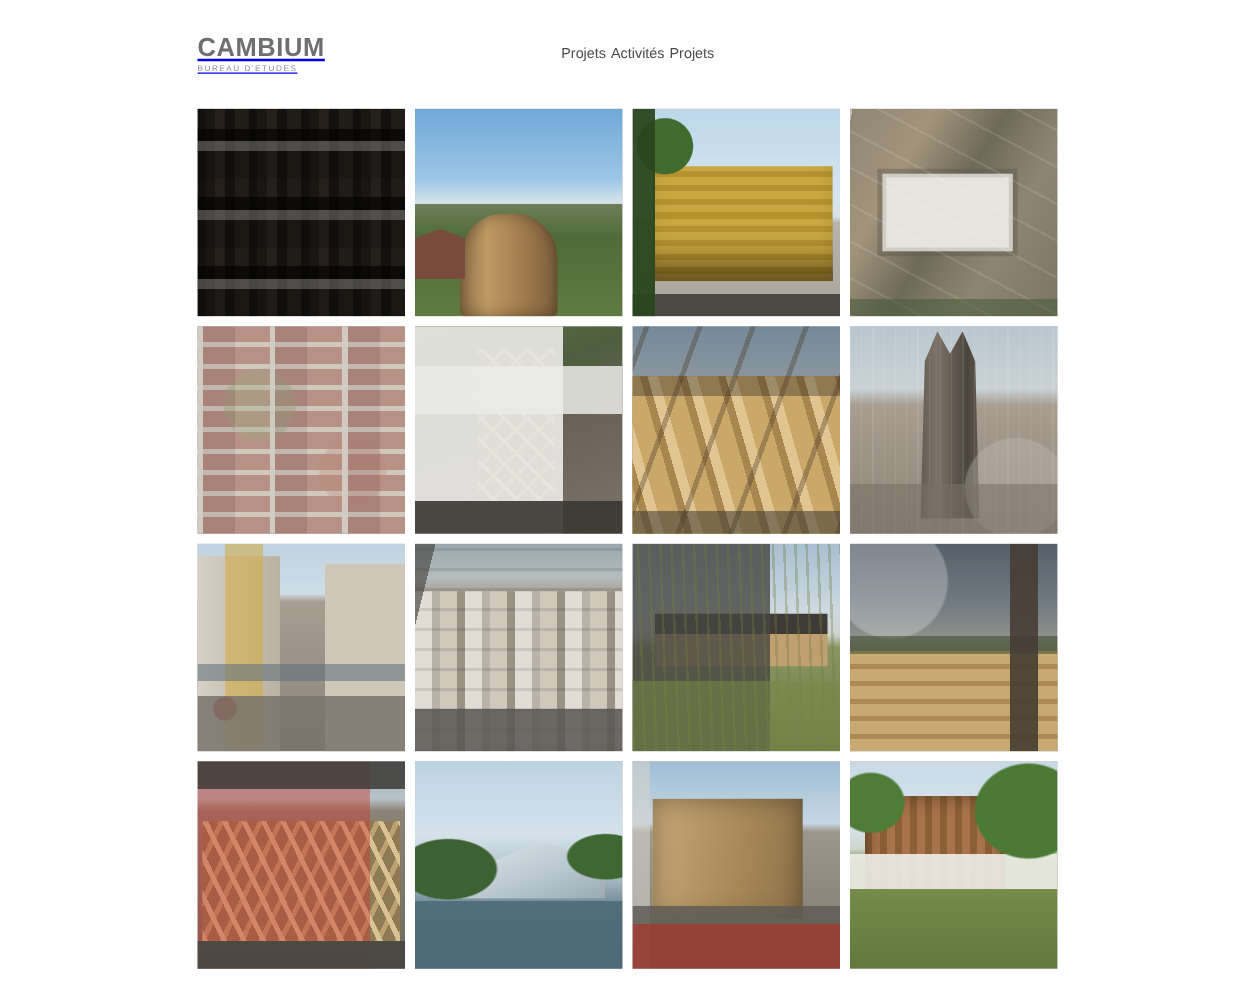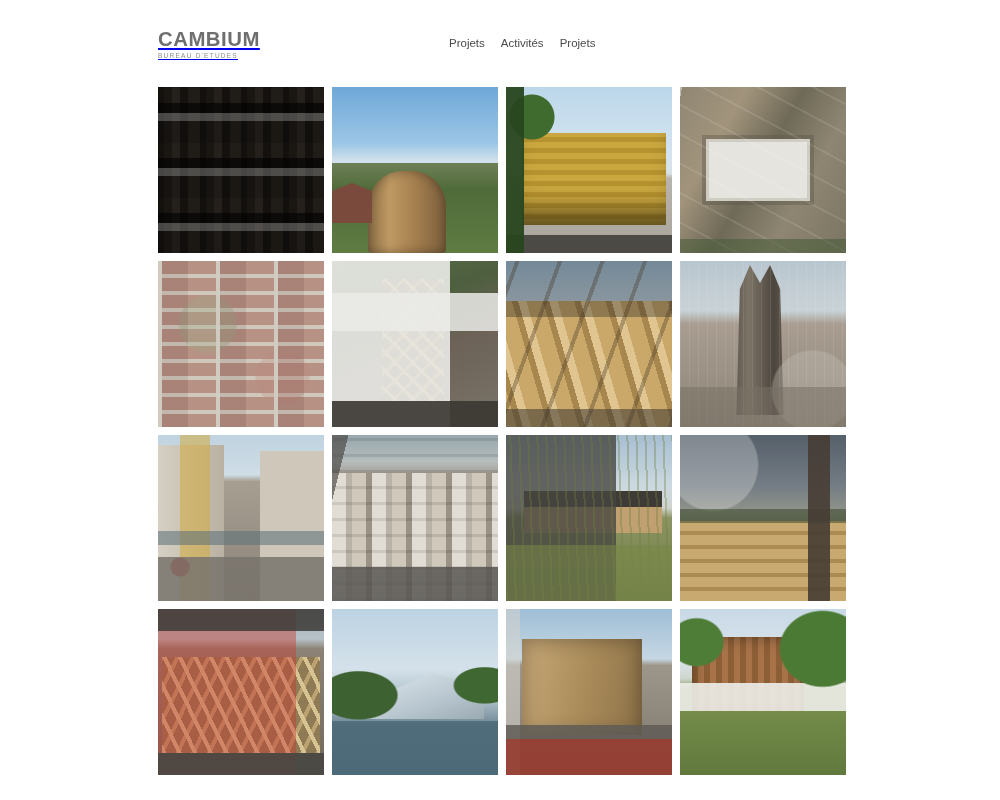--- a/index.html
+++ b/index.html
@@ -57,21 +57,21 @@
     color: #8d8d8d;
     white-space: nowrap;
   }
 
   .main-nav {
     position: absolute;
     left: 447px;
     top: 35px;
     display: flex;
     align-items: center;
-    gap: 12px;
+    gap: 0;
   }
   .nav-link {
     font-family: "Liberation Sans", sans-serif;
     font-size: 11.5px;
     color: #4b4b4b;
     text-decoration: none;
     line-height: 14px;
     padding: 1px 2px;
     white-space: nowrap;
     cursor: pointer;

